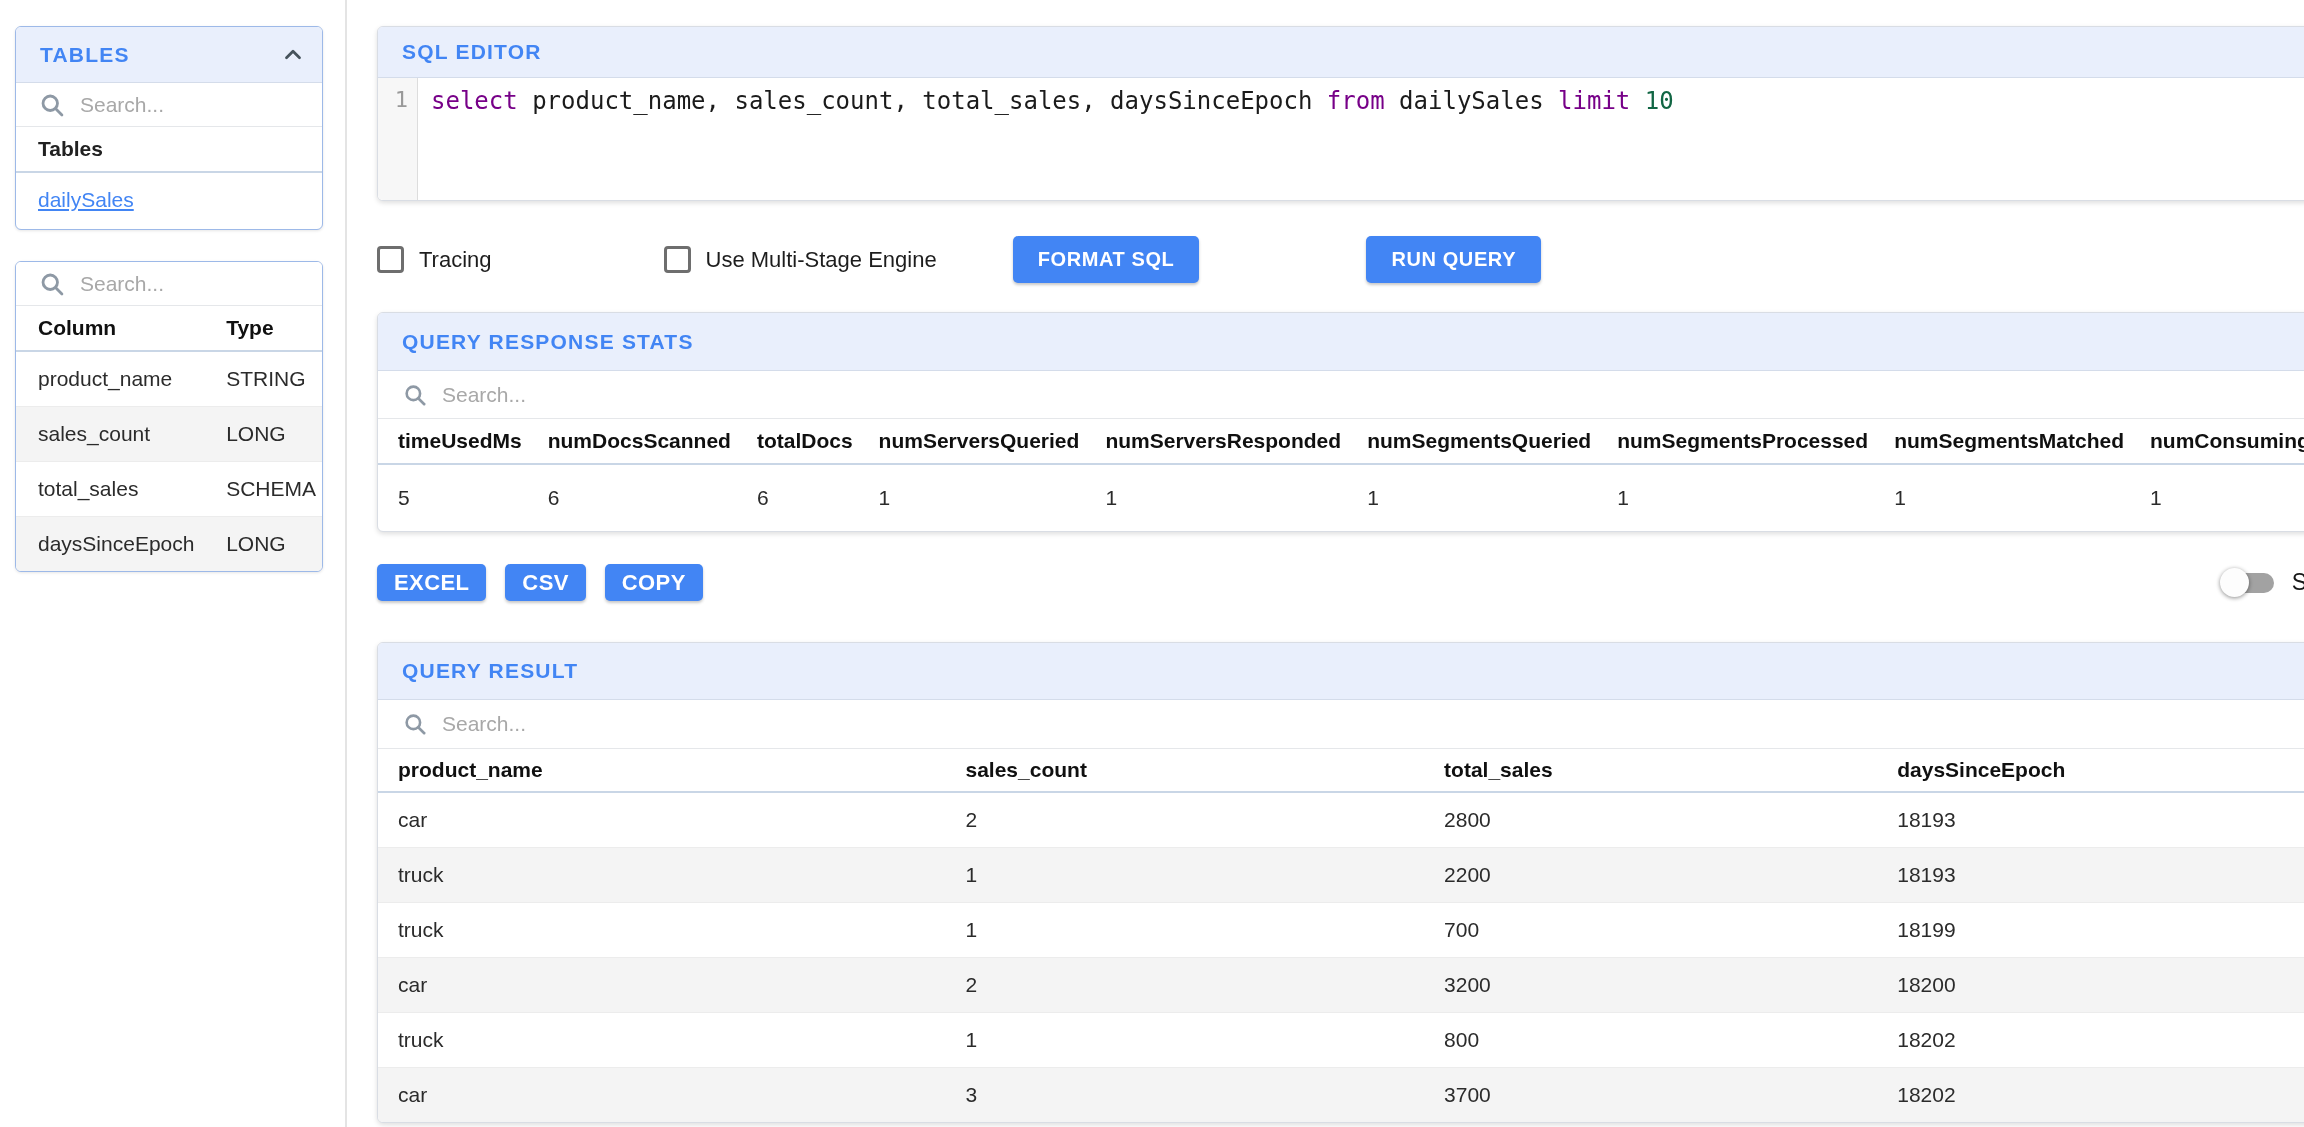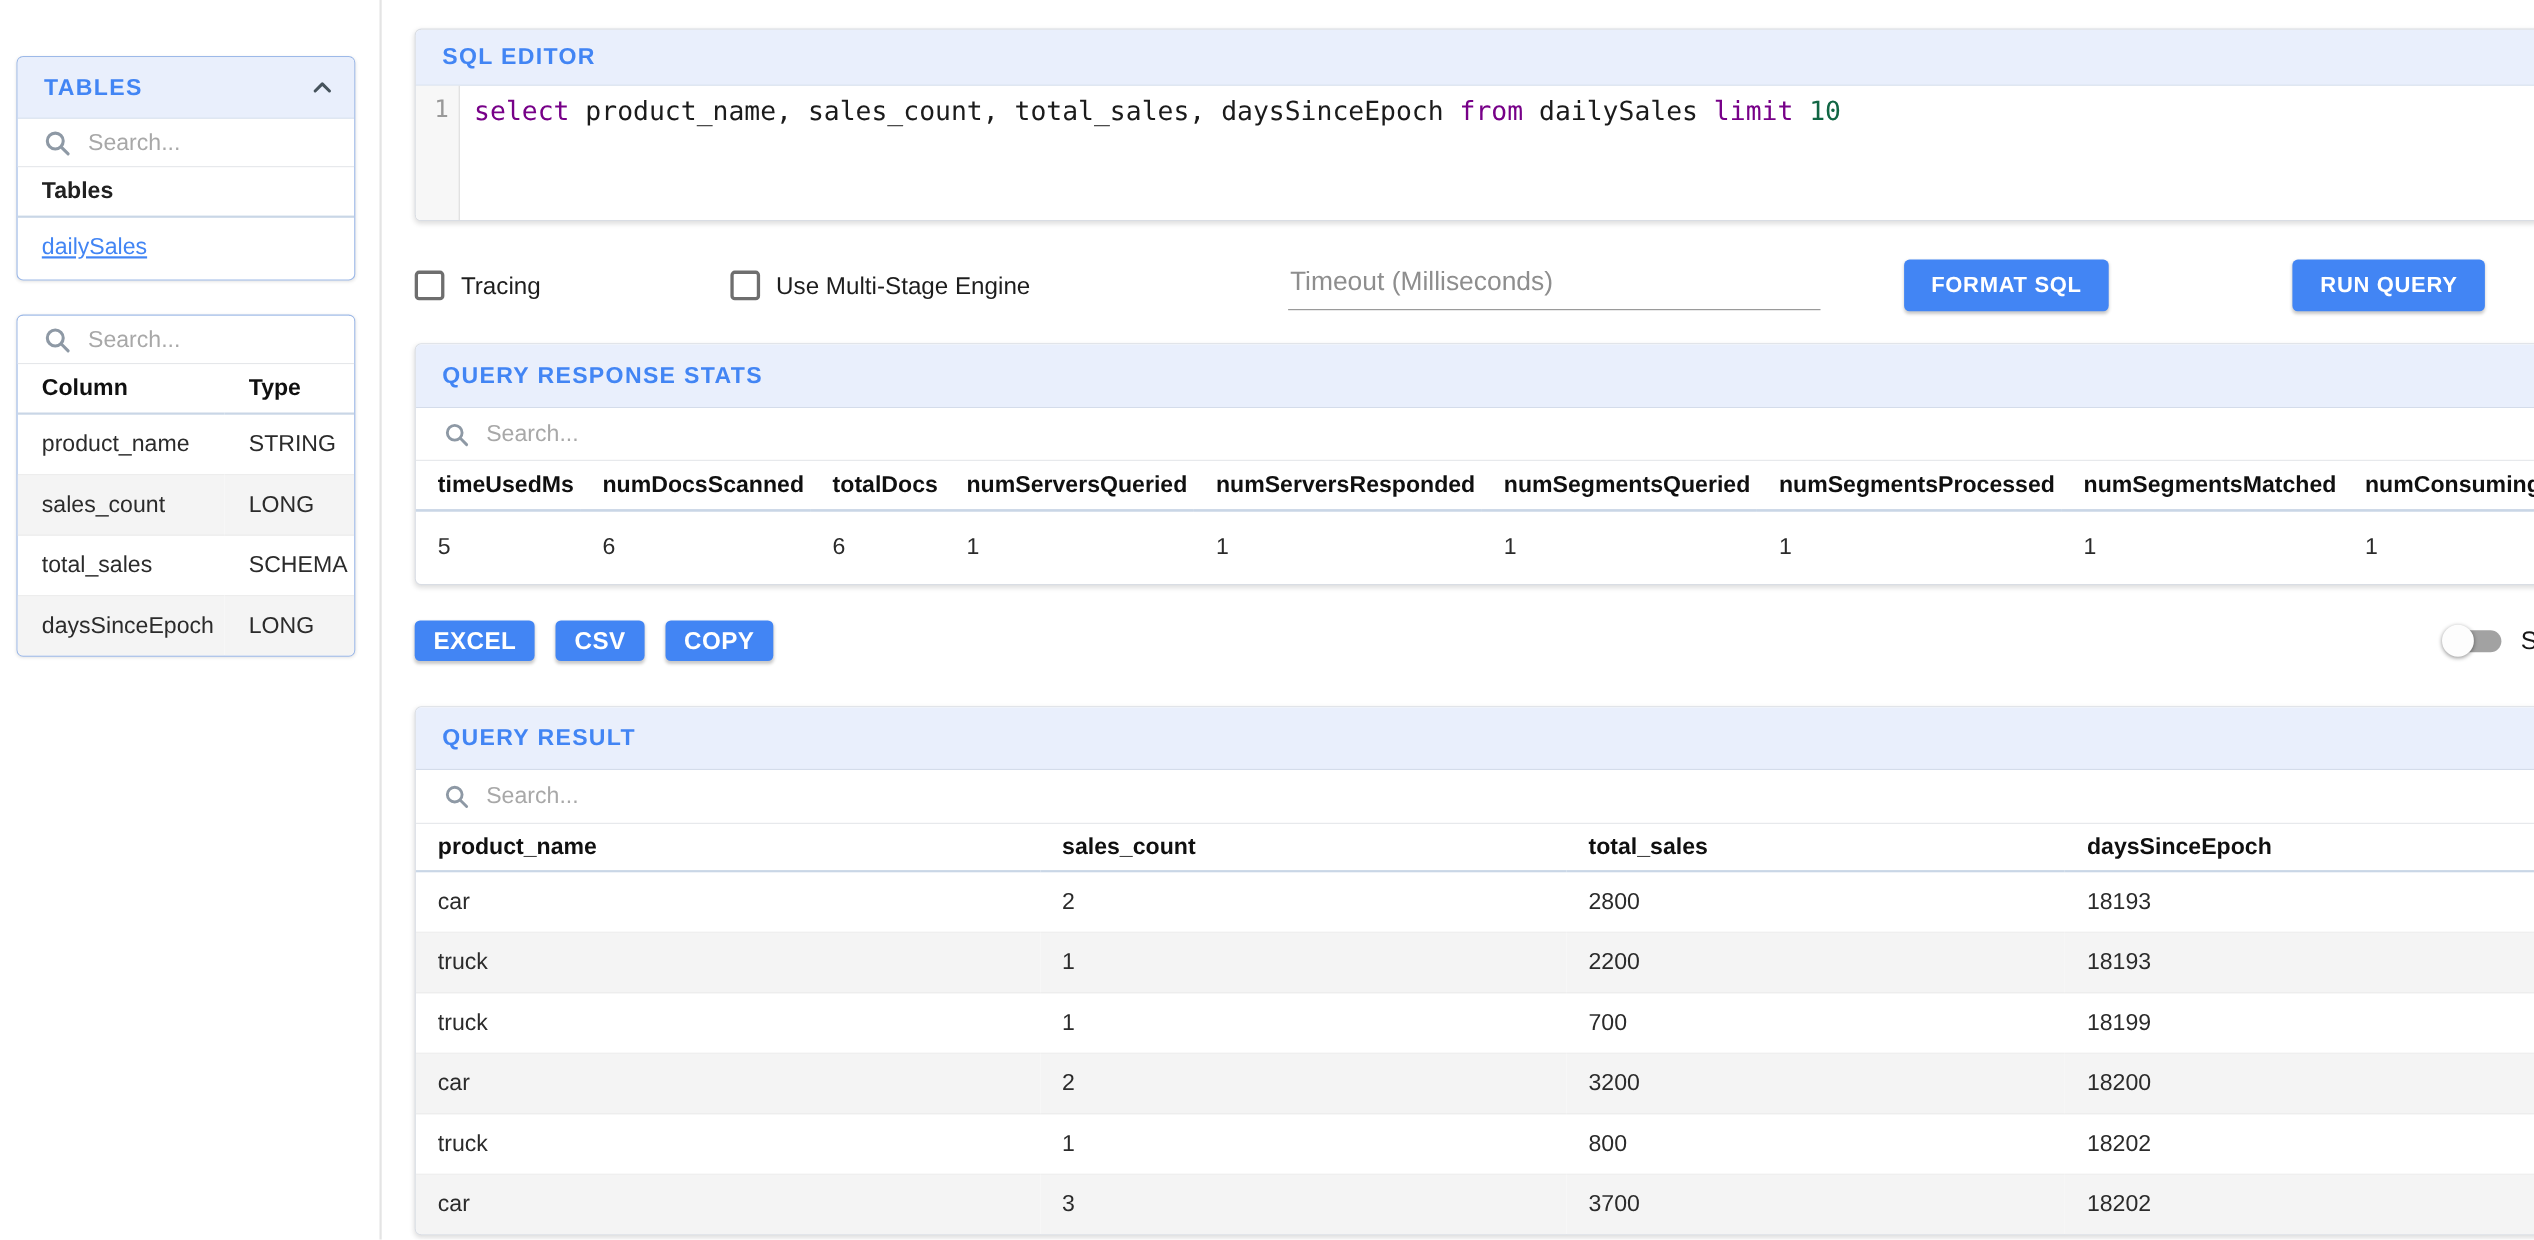--- a/index.html
+++ b/index.html
@@ -13,21 +13,20 @@
   
   .sidebar {
     width:347px; flex:none; height:1127px;
     border-right:2px solid #e4e4e4;
     padding:26px 22px 0 15px;
   }
   .panel {
     background:#fff; border:1px solid #9db9e8; border-radius:6px;
     overflow:hidden; box-shadow:0 1px 3px rgba(0,0,0,.10);
     margin-bottom:31px;
-    margin-top:25px;
   }
   .panel-header {
     background:#e9effc; height:56px;
     display:flex; align-items:center; justify-content:space-between;
     padding:0 16px 0 24px; border-bottom:1px solid #d4dcea;
     cursor:pointer;
   }
   .panel-title {
     color:#4285f4; font-weight:bold; font-size:21px; letter-spacing:1.2px;
   }
@@ -225,21 +224,20 @@
 
     <div class="controls">
       <div class="checkbox-group">
         <span class="checkbox"></span>
         <span class="checkbox-label">Tracing</span>
       </div>
       <div class="checkbox-group" style="margin-left:172px;">
         <span class="checkbox"></span>
         <span class="checkbox-label">Use Multi-Stage Engine</span>
       </div>
-      <input class="timeout-input" placeholder="Timeout (Milliseconds)" style="">
       <button class="btn btn-lg format-btn">FORMAT SQL</button>
       <button class="btn btn-lg run-btn">RUN QUERY</button>
     </div>
 
     <section class="card stats-card">
       <div class="card-header">
         <span class="panel-title">QUERY RESPONSE STATS</span>
 
       </div>
       <div class="search-row">

